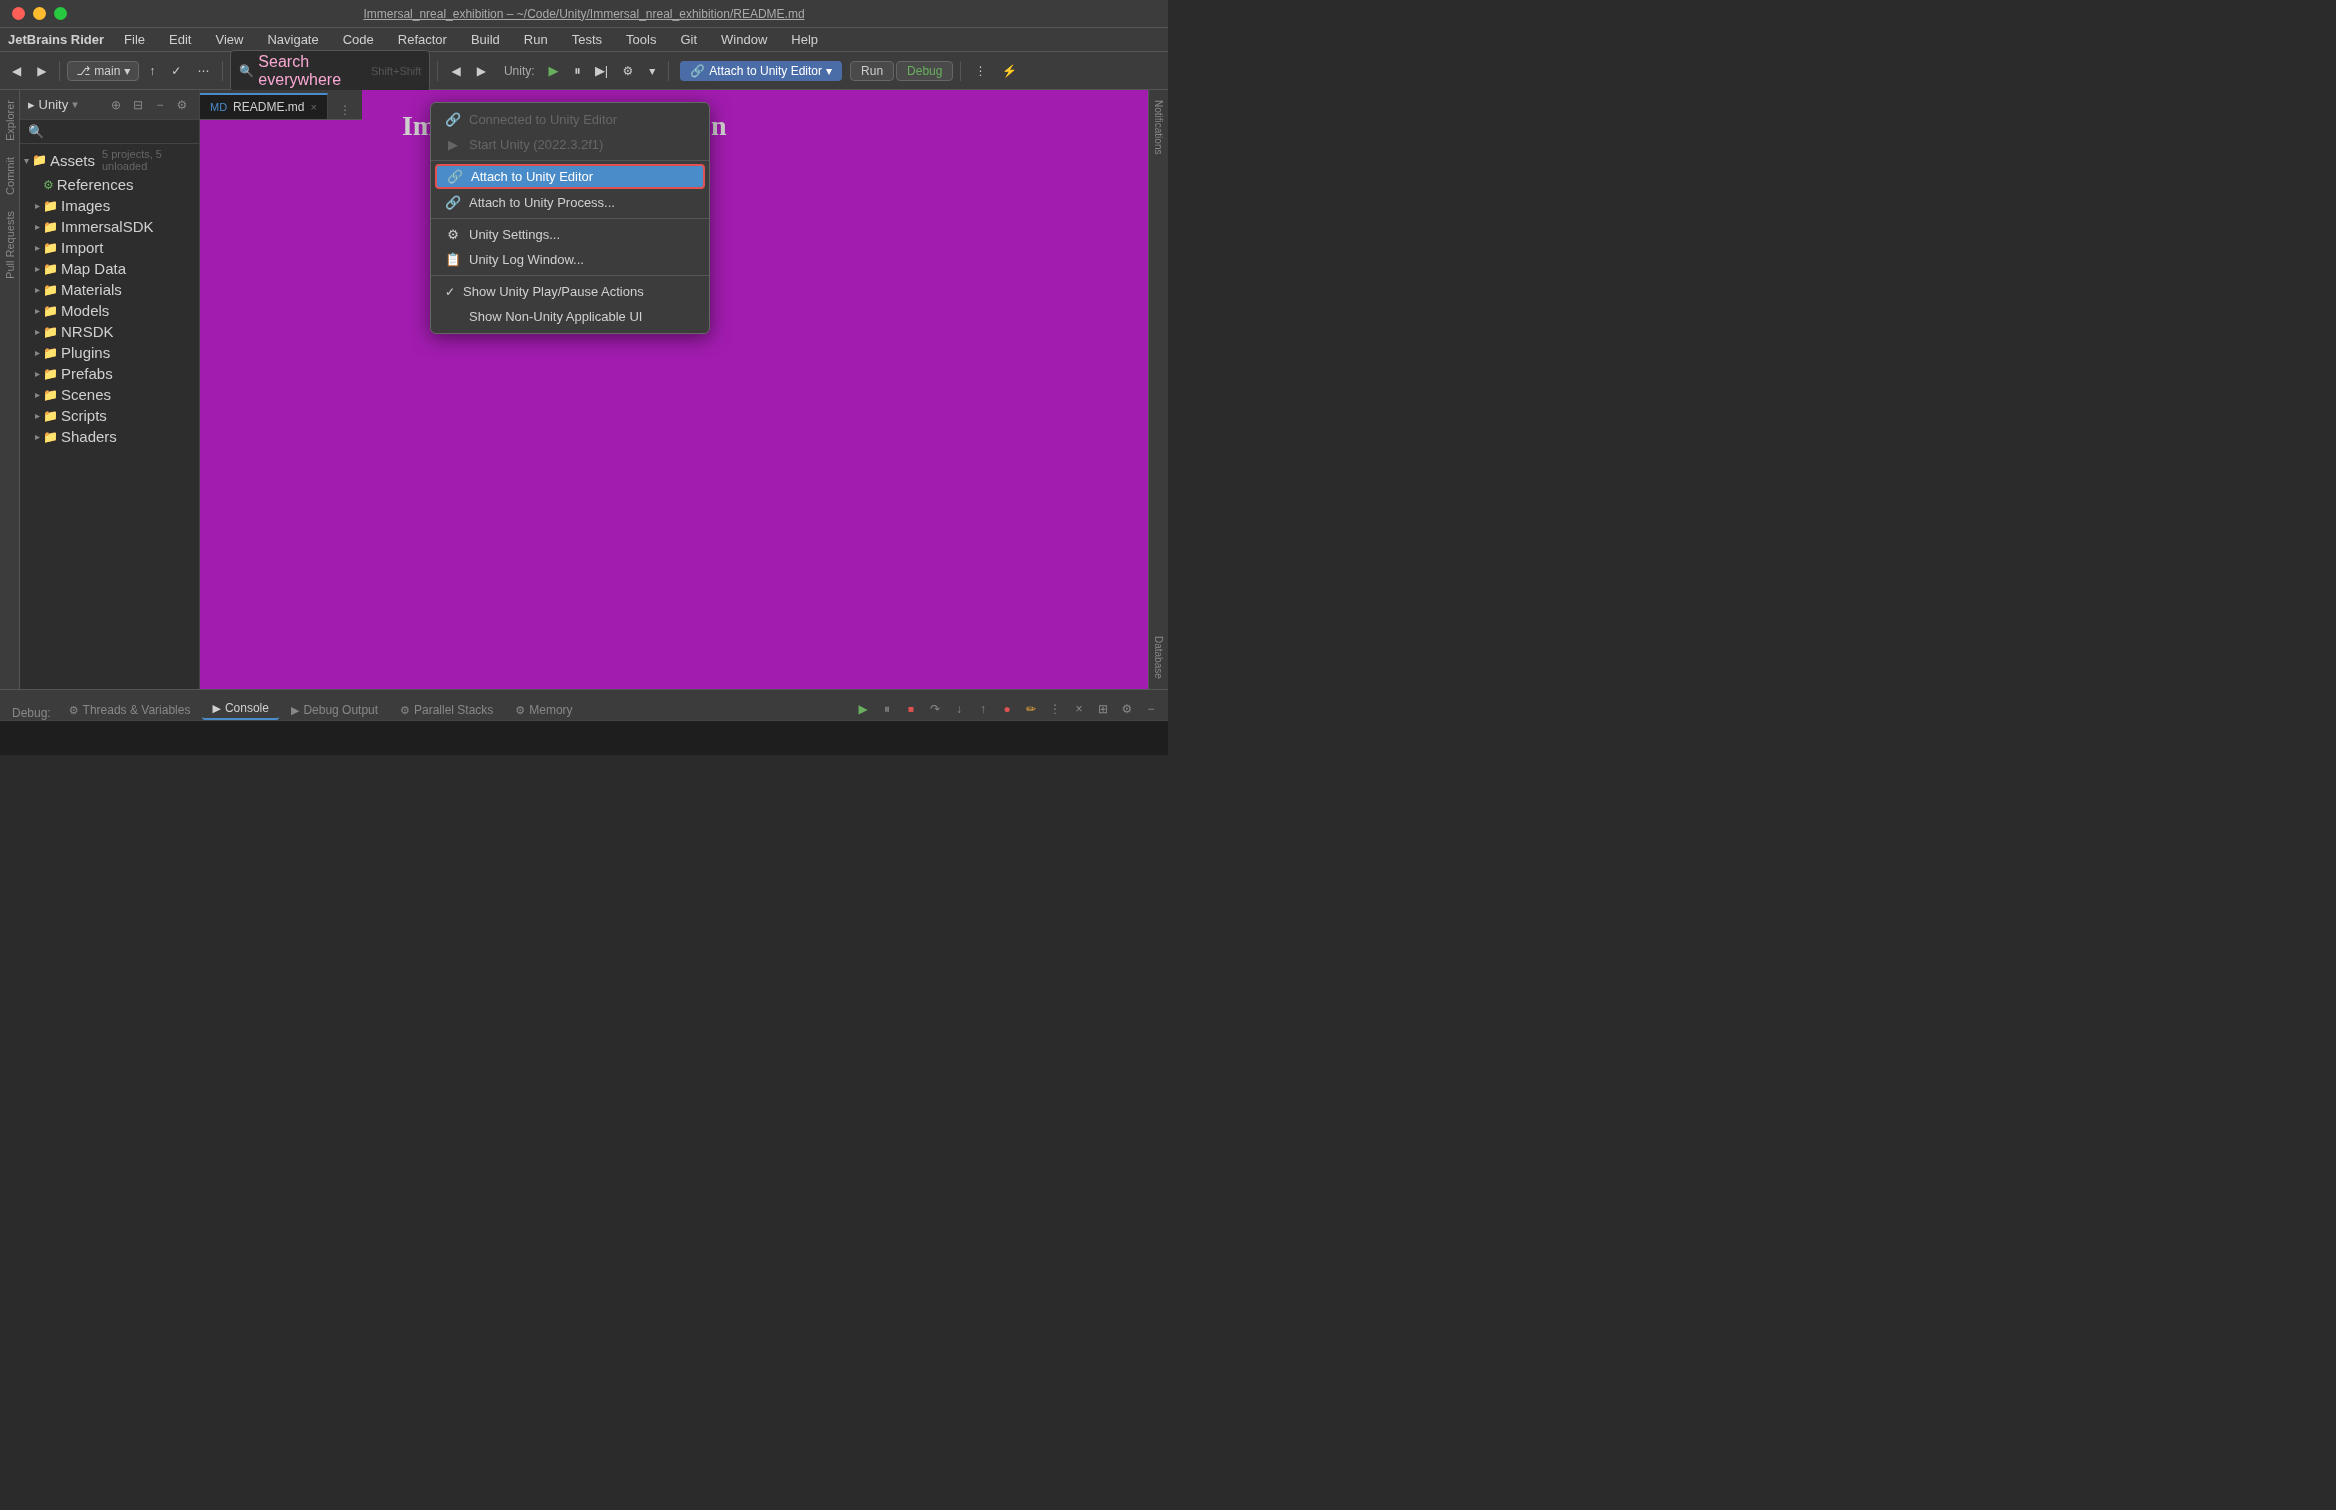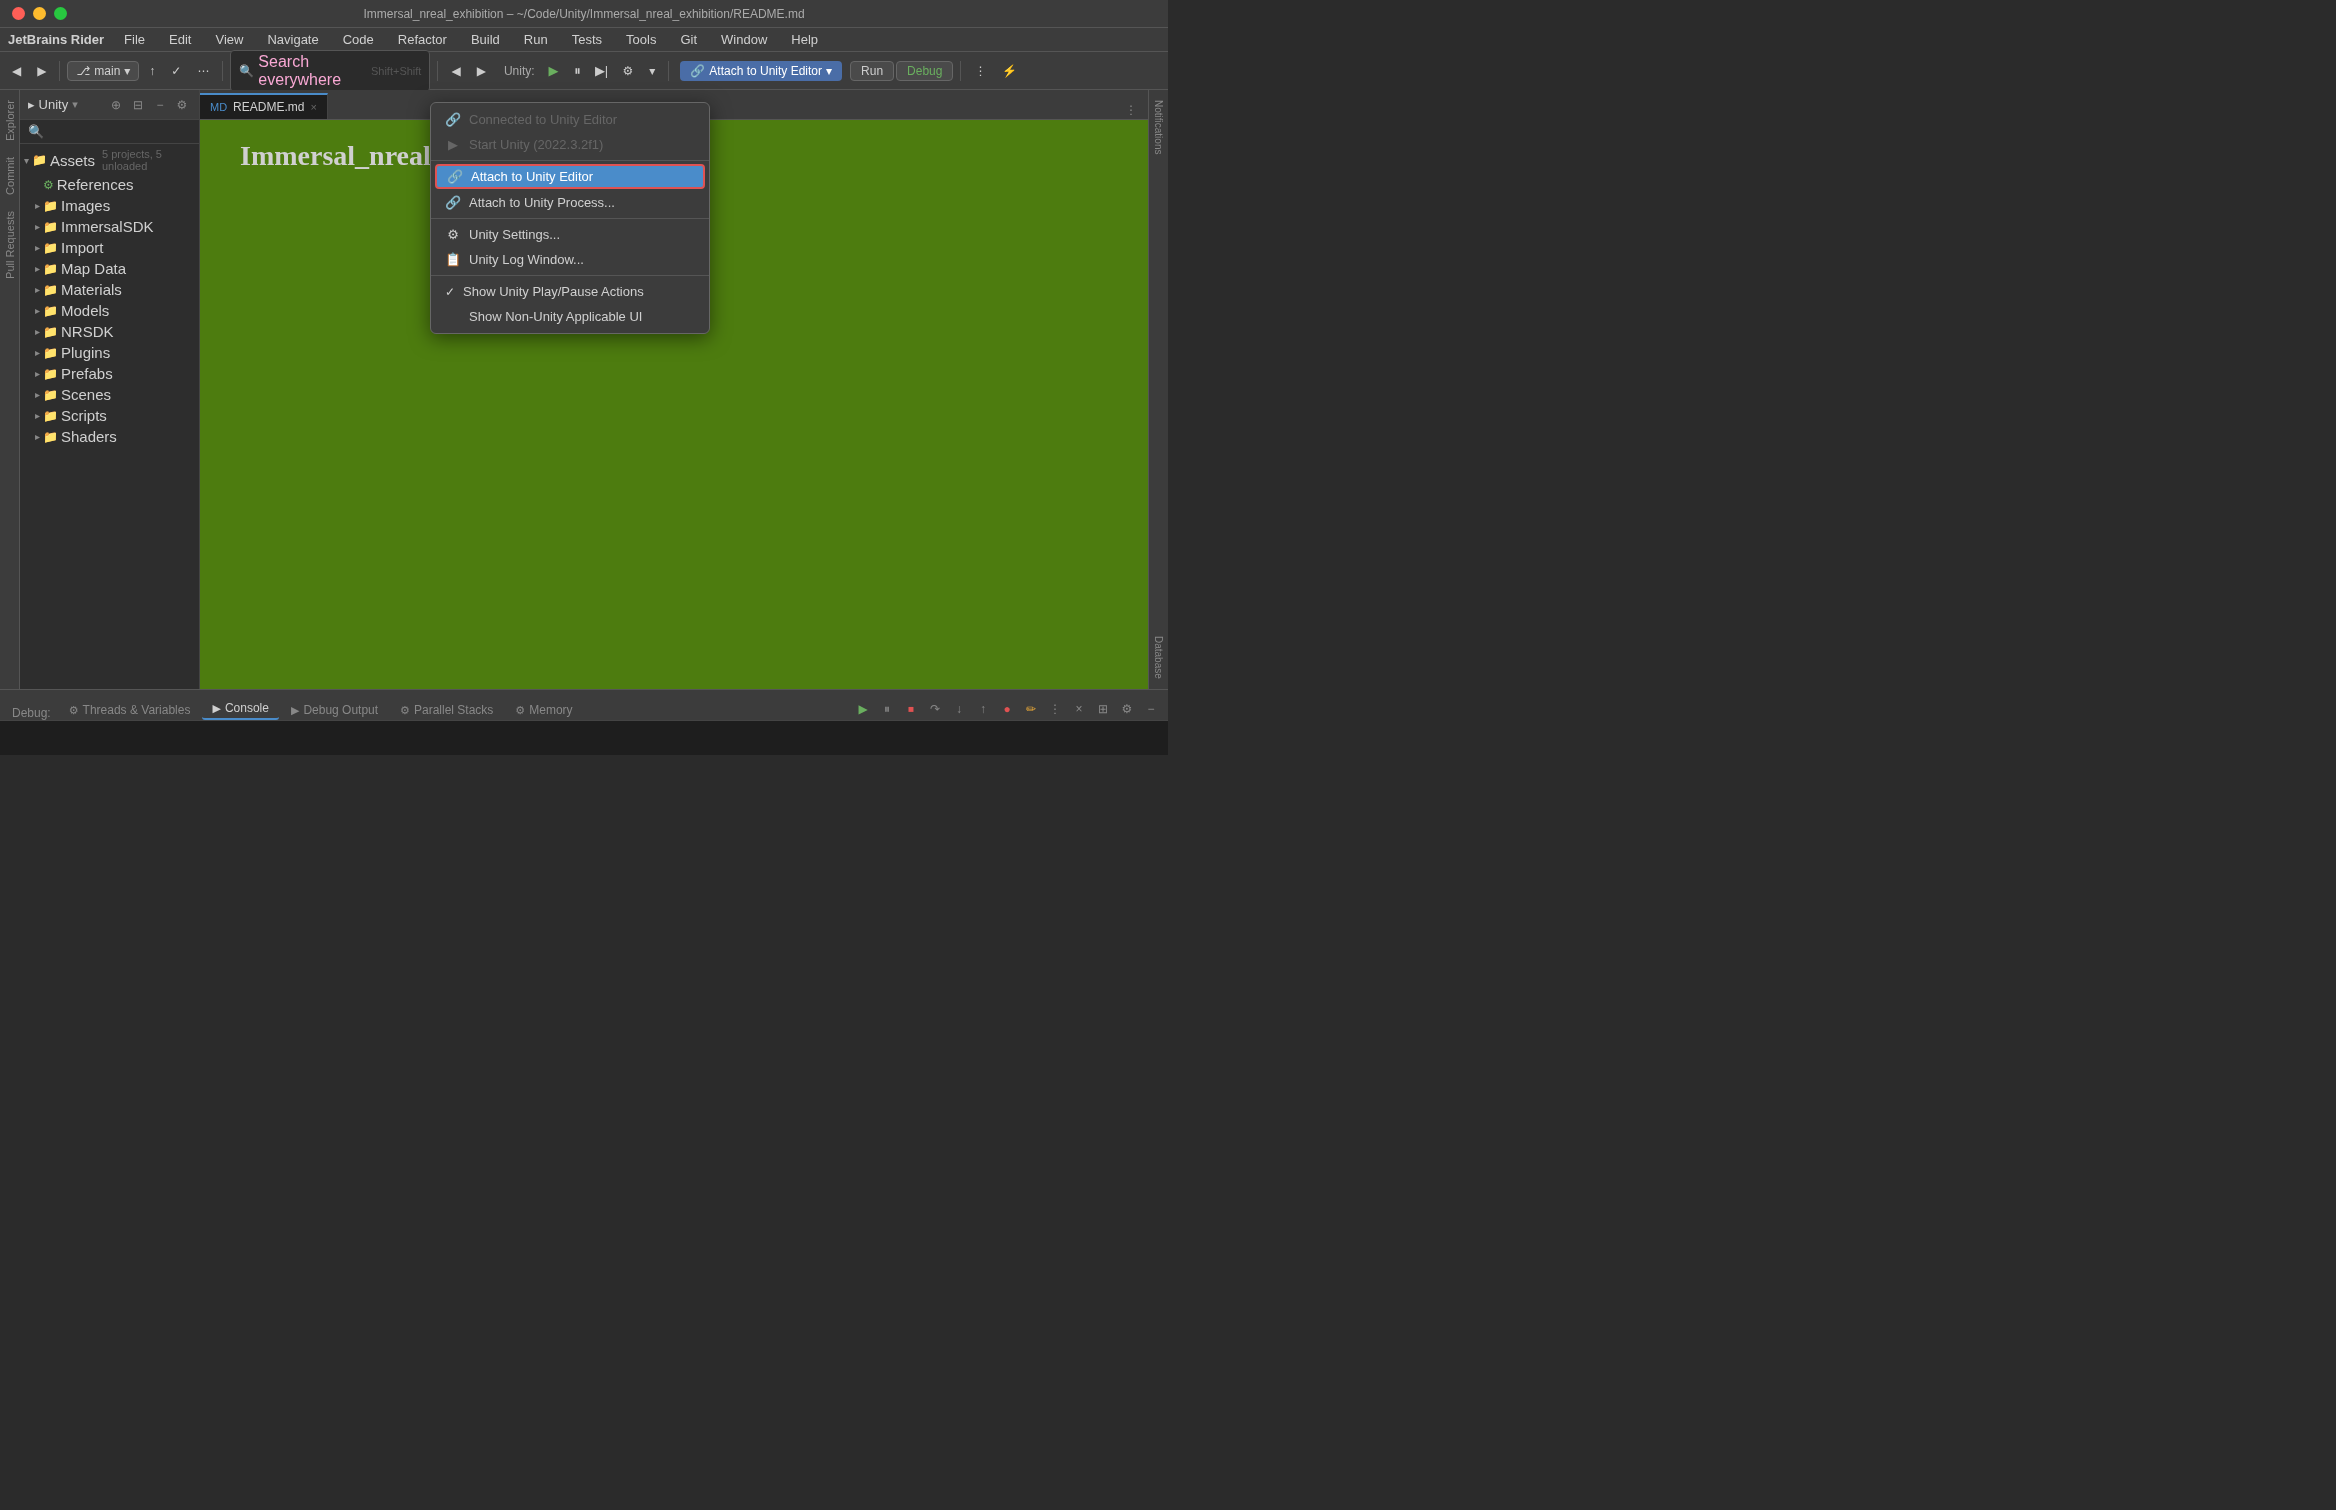--- a/index.html
+++ b/index.html
@@ -37,20 +37,21 @@
       border-radius: 50%;
       border: none;
       cursor: pointer;
     }
     .btn-close { background: #ff5f57; }
     .btn-min { background: #febc2e; }
     .btn-max { background: #28c840; }
     .title-text {
       font-size: 12px;
       color: #aaa;
+      text-decoration: underline;
     }
 
     
     .menu-bar {
       height: 24px;
       background: #3c3c3c;
       display: flex;
       align-items: center;
       padding: 0 8px;
       gap: 8px;
@@ -268,22 +269,22 @@
       color: #d0d0d0;
       gap: 3px;
     }
     .arrow { color: #888; font-size: 10px; }
     .item-label { font-size: 15px; }
 
     
     .editor-area {
       flex: 1;
       display: flex;
-      flex-direction: column;
-      background: #4d7c0f;
+      flex-direction: row;
+      background: #a21caf;
     }
     .editor-tabs {
       height: 30px;
       background: #3c3c3c;
       display: flex;
       align-items: flex-end;
       border-bottom: 1px solid #555;
     }
     .editor-tab {
       height: 26px;

